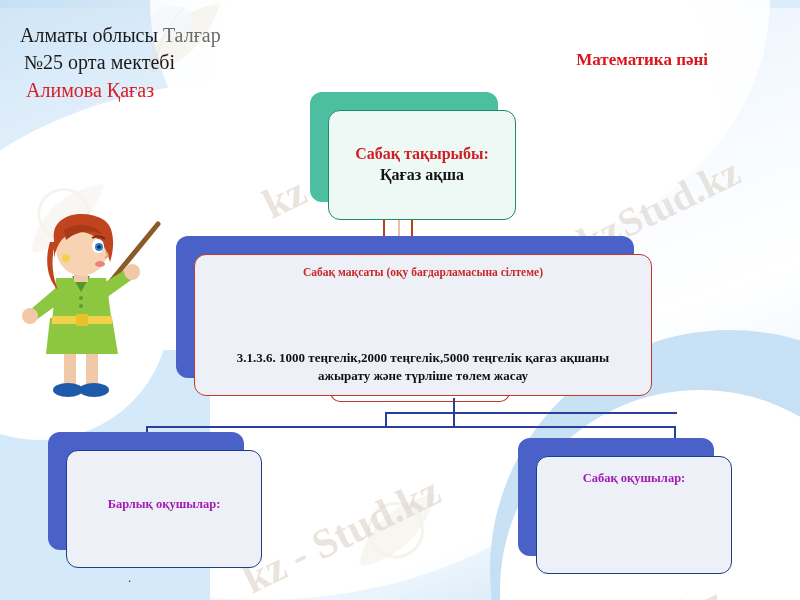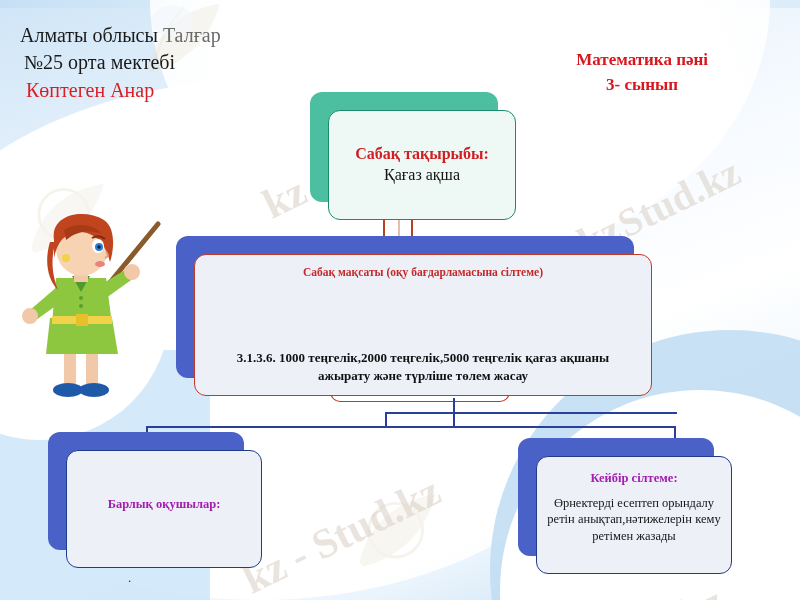--- a/index.html
+++ b/index.html
@@ -184,21 +184,21 @@
     border: 1.6px solid #1d8a6e;
   }
   .topic-label {
     color: #cf1f24;
     font-weight: 700;
     font-size: 16px;
     line-height: 1.2;
   }
   .topic-value {
     color: #141414;
-    font-weight: 400;
+    font-weight: 700;
     font-size: 16px;
     line-height: 1.3;
     margin-top: 2px;
   }
 
   
   #objective-card { left: 176px; top: 236px; width: 458px; height: 142px; }
   #objective-card .slab { background: #4a61c8; }
   #objective-card .panel {
     background: #eef0f8;
@@ -360,26 +360,25 @@
 
   <div class="wm wm-1">kz - Stud.kz</div>
   <div class="wm wm-2">Stud.kz</div>
   <div class="wm wm-3">kz - Stud.kz</div>
   <div class="wm wm-4">Stud.kz</div>
   <div class="wm wm-5">Stud.kz</div>
 
   <div id="header-school">
     <span>Алматы облысы </span><span class="tl-gray">Талғар</span>
     <span class="ln3"> №25 орта мектебі</span>
-    <span class="teacher-name">Көптеген Анар</span>
+    <span class="teacher-name">Алимова Қағаз</span>
   </div>
 
   <div id="header-subject">
     <div>Математика пәні</div>
-    <div>3- сынып</div>
   </div>
 
   <svg id="teacher" viewBox="0 0 160 200">
 
     <line x1="88" y1="96" x2="152" y2="18" stroke="#8a5a2b" stroke-width="5" stroke-linecap="round"></line>
 
     <rect x="58" y="140" width="12" height="40" fill="#f2c9a8"></rect>
     <rect x="80" y="140" width="12" height="40" fill="#f2c9a8"></rect>
 
     <ellipse cx="62" cy="184" rx="15" ry="7" fill="#1f5aa8"></ellipse>
@@ -455,20 +454,19 @@
     <div class="slab"></div>
     <div class="panel">
       <div class="outcome-label">Барлық оқушылар:</div>
     </div>
   </div>
 
 
   <div id="outcome-3" class="card outcome">
     <div class="slab"></div>
     <div class="panel">
-      <div class="outcome-label">Кейбір сілтеме:</div>
-      <div class="outcome-text">Өрнектерді есептеп орындалу ретін анықтап,нәтижелерін кему ретімен жазады</div>
+      <div class="outcome-label">Сабақ оқушылар:</div>
     </div>
   </div>
 
   <div class="period-dot">.</div>
 
 </div>
 
 </body></html>

